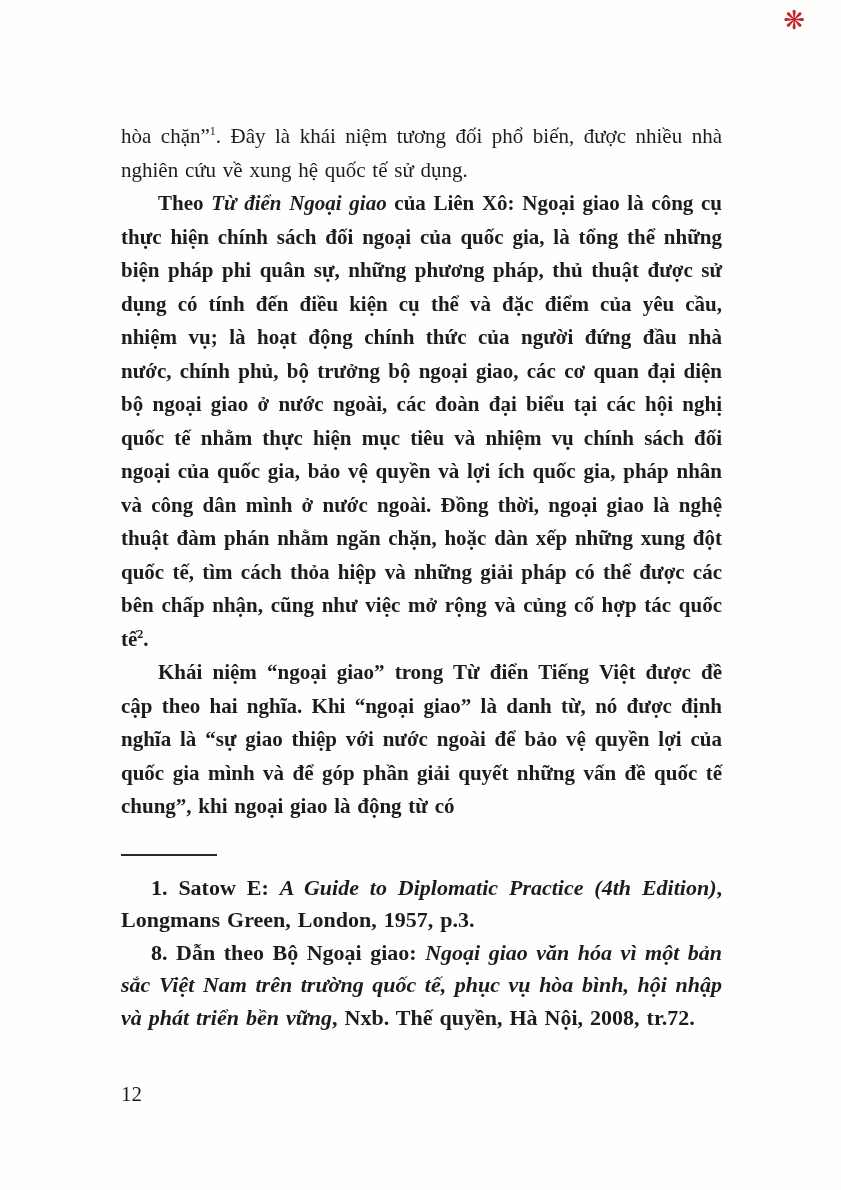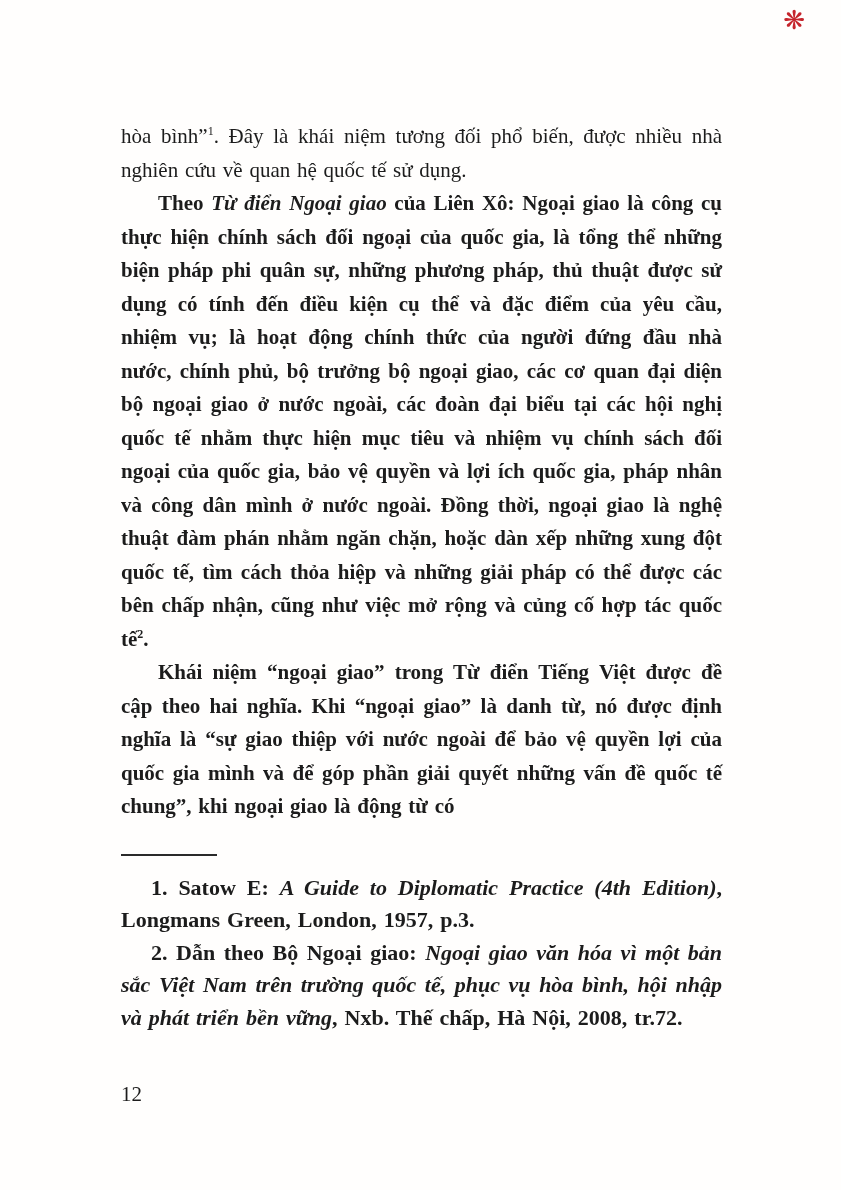--- a/index.html
+++ b/index.html
@@ -64,25 +64,25 @@
   }
 </style>
 </head>
 <body>
 
 <div class="page">
   <div class="ornament" style="color: rgb(197, 37, 44);">❋</div>
 
   <div class="content">
     <div>
-        <p class="para"><span>hòa bình”</span><span class="sup">1</span><span>. Đây là khái niệm tương đối phổ biến, được nhiều nhà nghiên cứu về quan hệ quốc tế sử dụng.</span></p>
+        <p class="para"><span>hòa chặn”</span><span class="sup">1</span><span>. Đây là khái niệm tương đối phổ biến, được nhiều nhà nghiên cứu về xung hệ quốc tế sử dụng.</span></p>
         <p class="para indent"><span>Theo </span><span class="italic">Từ điển Ngoại giao</span><span> của Liên Xô: Ngoại giao là công cụ thực hiện chính sách đối ngoại của quốc gia, là tổng thể những biện pháp phi quân sự, những phương pháp, thủ thuật được sử dụng có tính đến điều kiện cụ thể và đặc điểm của yêu cầu, nhiệm vụ; là hoạt động chính thức của người đứng đầu nhà nước, chính phủ, bộ trưởng bộ ngoại giao, các cơ quan đại diện bộ ngoại giao ở nước ngoài, các đoàn đại biểu tại các hội nghị quốc tế nhằm thực hiện mục tiêu và nhiệm vụ chính sách đối ngoại của quốc gia, bảo vệ quyền và lợi ích quốc gia, pháp nhân và công dân mình ở nước ngoài. Đồng thời, ngoại giao là nghệ thuật đàm phán nhằm ngăn chặn, hoặc dàn xếp những xung đột quốc tế, tìm cách thỏa hiệp và những giải pháp có thể được các bên chấp nhận, cũng như việc mở rộng và củng cố hợp tác quốc tế</span><span class="sup">2</span><span>.</span></p>
         <p class="para indent"><span>Khái niệm “ngoại giao” trong Từ điển Tiếng Việt được đề cập theo hai nghĩa. Khi “ngoại giao” là danh từ, nó được định nghĩa là “sự giao thiệp với nước ngoài để bảo vệ quyền lợi của quốc gia mình và để góp phần giải quyết những vấn đề quốc tế chung”, khi ngoại giao là động từ có</span></p>
       </div>
     <hr class="fn-rule">
     <div class="footnotes">
         <p class="para indent"><span>1. Satow E: </span><span class="italic">A Guide to Diplomatic Practice (4th Edition)</span><span>, Longmans Green, London, 1957, p.3.</span></p>
-        <p class="para indent"><span>2. Dẫn theo Bộ Ngoại giao: </span><span class="italic">Ngoại giao văn hóa vì một bản sắc Việt Nam trên trường quốc tế, phục vụ hòa bình, hội nhập và phát triển bền vững</span><span>, Nxb. Thế chấp, Hà Nội, 2008, tr.72.</span></p>
+        <p class="para indent"><span>8. Dẫn theo Bộ Ngoại giao: </span><span class="italic">Ngoại giao văn hóa vì một bản sắc Việt Nam trên trường quốc tế, phục vụ hòa bình, hội nhập và phát triển bền vững</span><span>, Nxb. Thế quyền, Hà Nội, 2008, tr.72.</span></p>
       </div>
   </div>
 
   <div class="page-number">12</div>
 </div>
 
 </body></html>

